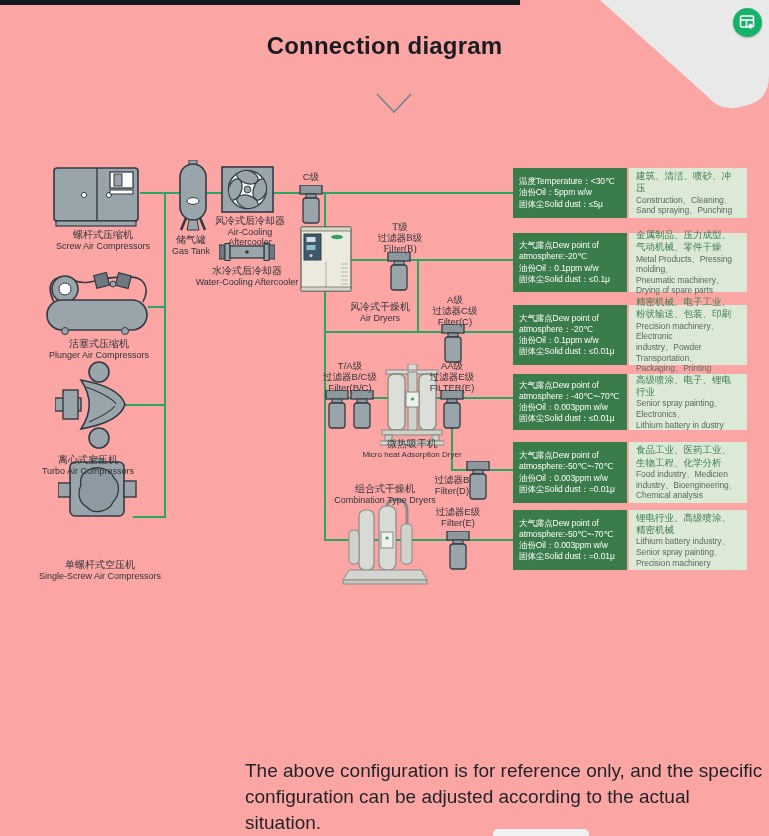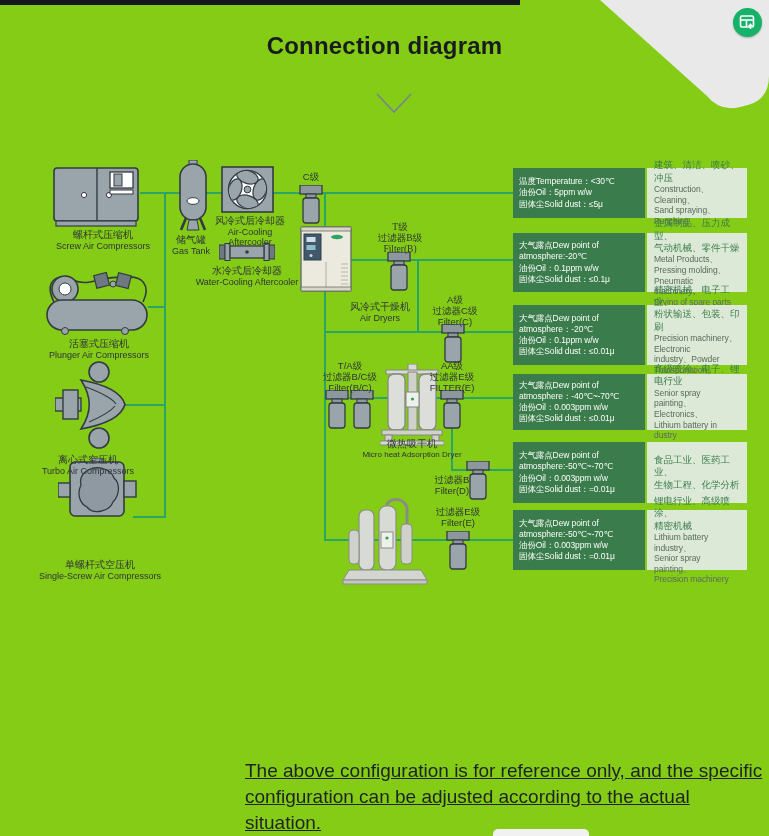--- a/index.html
+++ b/index.html
@@ -1,17 +1,17 @@
 <!DOCTYPE html>
 <html><head>
 <meta charset="utf-8">
 <style>
   html,body{margin:0;padding:0;}
   body{font-family:"Liberation Sans","DejaVu Sans",sans-serif;background:#fff;}
-  #stage{position:relative;width:769px;height:836px;background:#84cc16;overflow:hidden;}
+  #stage{position:relative;width:769px;height:836px;background:#fca5a5;overflow:hidden;}
 
   
   .topbar{position:absolute;left:0;top:0;width:520px;height:5px;background:#14181d;}
   .corner-svg{position:absolute;right:0;top:0;}
   .fab{position:absolute;left:733px;top:8px;width:29px;height:29px;border-radius:50%;
        background:#17b269;display:flex;align-items:center;justify-content:center;
        box-shadow:0 1px 2px rgba(0,0,0,.25);}
   .page-title{position:absolute;left:0;top:32px;width:769px;text-align:center;
        font-size:24px;font-weight:bold;color:#191c1e;letter-spacing:.2px;}
   .chevron{position:absolute;left:0;top:0;}
@@ -24,31 +24,31 @@
   .lbl{position:absolute;text-align:center;color:#2e3338;line-height:1.18;}
   .lbl .zh{font-size:10px;}
   .lbl .en{font-size:9px;}
   .flabel{position:absolute;text-align:center;color:#2e3338;font-size:9.5px;line-height:1.18;}
   .lines{white-space:pre-line;}
 
   .art{position:absolute;}
 
   
   .ibox{position:absolute;left:513px;width:234px;display:flex;}
-  .ibox-spec{width:132px;background:#3b7c4c;color:#fbfdf9;font-size:8.5px;line-height:1.32;
+  .ibox-spec{width:114px;background:#3b7c4c;color:#fbfdf9;font-size:8.5px;line-height:1.32;
        padding:0 6px;box-sizing:border-box;display:flex;flex-direction:column;justify-content:center;
        letter-spacing:-0.1px;}
   .ibox-apps{flex:1;margin-left:2px;background:#dce9d6;padding:16px 7px;box-sizing:border-box;
        display:flex;flex-direction:column;justify-content:center;}
   .apps-zh{color:#3c7d4e;font-size:9.5px;line-height:1.3;}
   .apps-en{color:#5a6c5e;font-size:8.5px;line-height:1.25;letter-spacing:-0.1px;}
 
   
   .footer-note{position:absolute;left:245px;top:758px;width:520px;font-size:19px;
-       color:#1f2326;line-height:1.38;text-decoration:underline;}
+       color:#1f2326;line-height:1.38;}
   .footer-tab{position:absolute;left:493px;top:829px;width:96px;height:7px;background:#f1f1f1;
        border-radius:5px 5px 0 0;}
 </style>
 </head>
 <body>
 
 <div id="stage">
 
   <div class="topbar"></div>
   <svg class="corner-svg" width="180" height="120" viewBox="589 0 180 120">
@@ -270,20 +270,24 @@
     <div class="en">Single-Screw Air Compressors</div>
   </div>
   <div class="lbl" style="left:338px;top:301px;width:84px;">
     <div class="zh">风冷式干燥机</div>
     <div class="en">Air Dryers</div>
   </div>
   <div class="lbl" style="left:348px;top:438px;width:128px;">
     <div class="zh">微热吸干机</div>
     <div class="en" style="font-size:8px;">Micro heat Adsorption Dryer</div>
   </div>
+  <div class="lbl" style="left:313px;top:483px;width:144px;">
+    <div class="zh">组合式干燥机</div>
+    <div class="en">Combination Type Dryers</div>
+  </div>
 
   <div class="flabel lines" style="left:290px;top:171px;width:42px;">C级</div>
   <div class="flabel lines" style="left:368px;top:222px;width:64px;font-family:Liberation Serif, serif;">T级
 过滤器B级
 Filter(B)</div>
   <div class="flabel lines" style="left:423px;top:294px;width:64px;">A级
 过滤器C级
 Filter(C)</div>
   <div class="flabel lines" style="left:314px;top:360px;width:72px;">T/A级
 过滤器B/C级
@@ -345,20 +349,23 @@
     </div>
   </div>
   <div class="ibox" style="top:442px;height:61px;">
     <div class="ibox-spec lines">大气露点Dew point of
 atmosphere:-50℃~-70℃
 油份Oil：0.003ppm w/w
 固体尘Solid dust：=0.01μ</div>
     <div class="ibox-apps">
       <div class="apps-zh lines">食品工业、医药工业、
 生物工程、化学分析</div>
+      <div class="apps-en lines">Food industry、Medicien
+industry、Bioengineering、
+Chemical analysis</div>
     </div>
   </div>
   <div class="ibox" style="top:510px;height:60px;">
     <div class="ibox-spec lines">大气露点Dew point of
 atmosphere:-50℃~-70℃
 油份Oil：0.003ppm w/w
 固体尘Solid dust：=0.01μ</div>
     <div class="ibox-apps">
       <div class="apps-zh lines">锂电行业、高级喷涂、
 精密机械</div>

